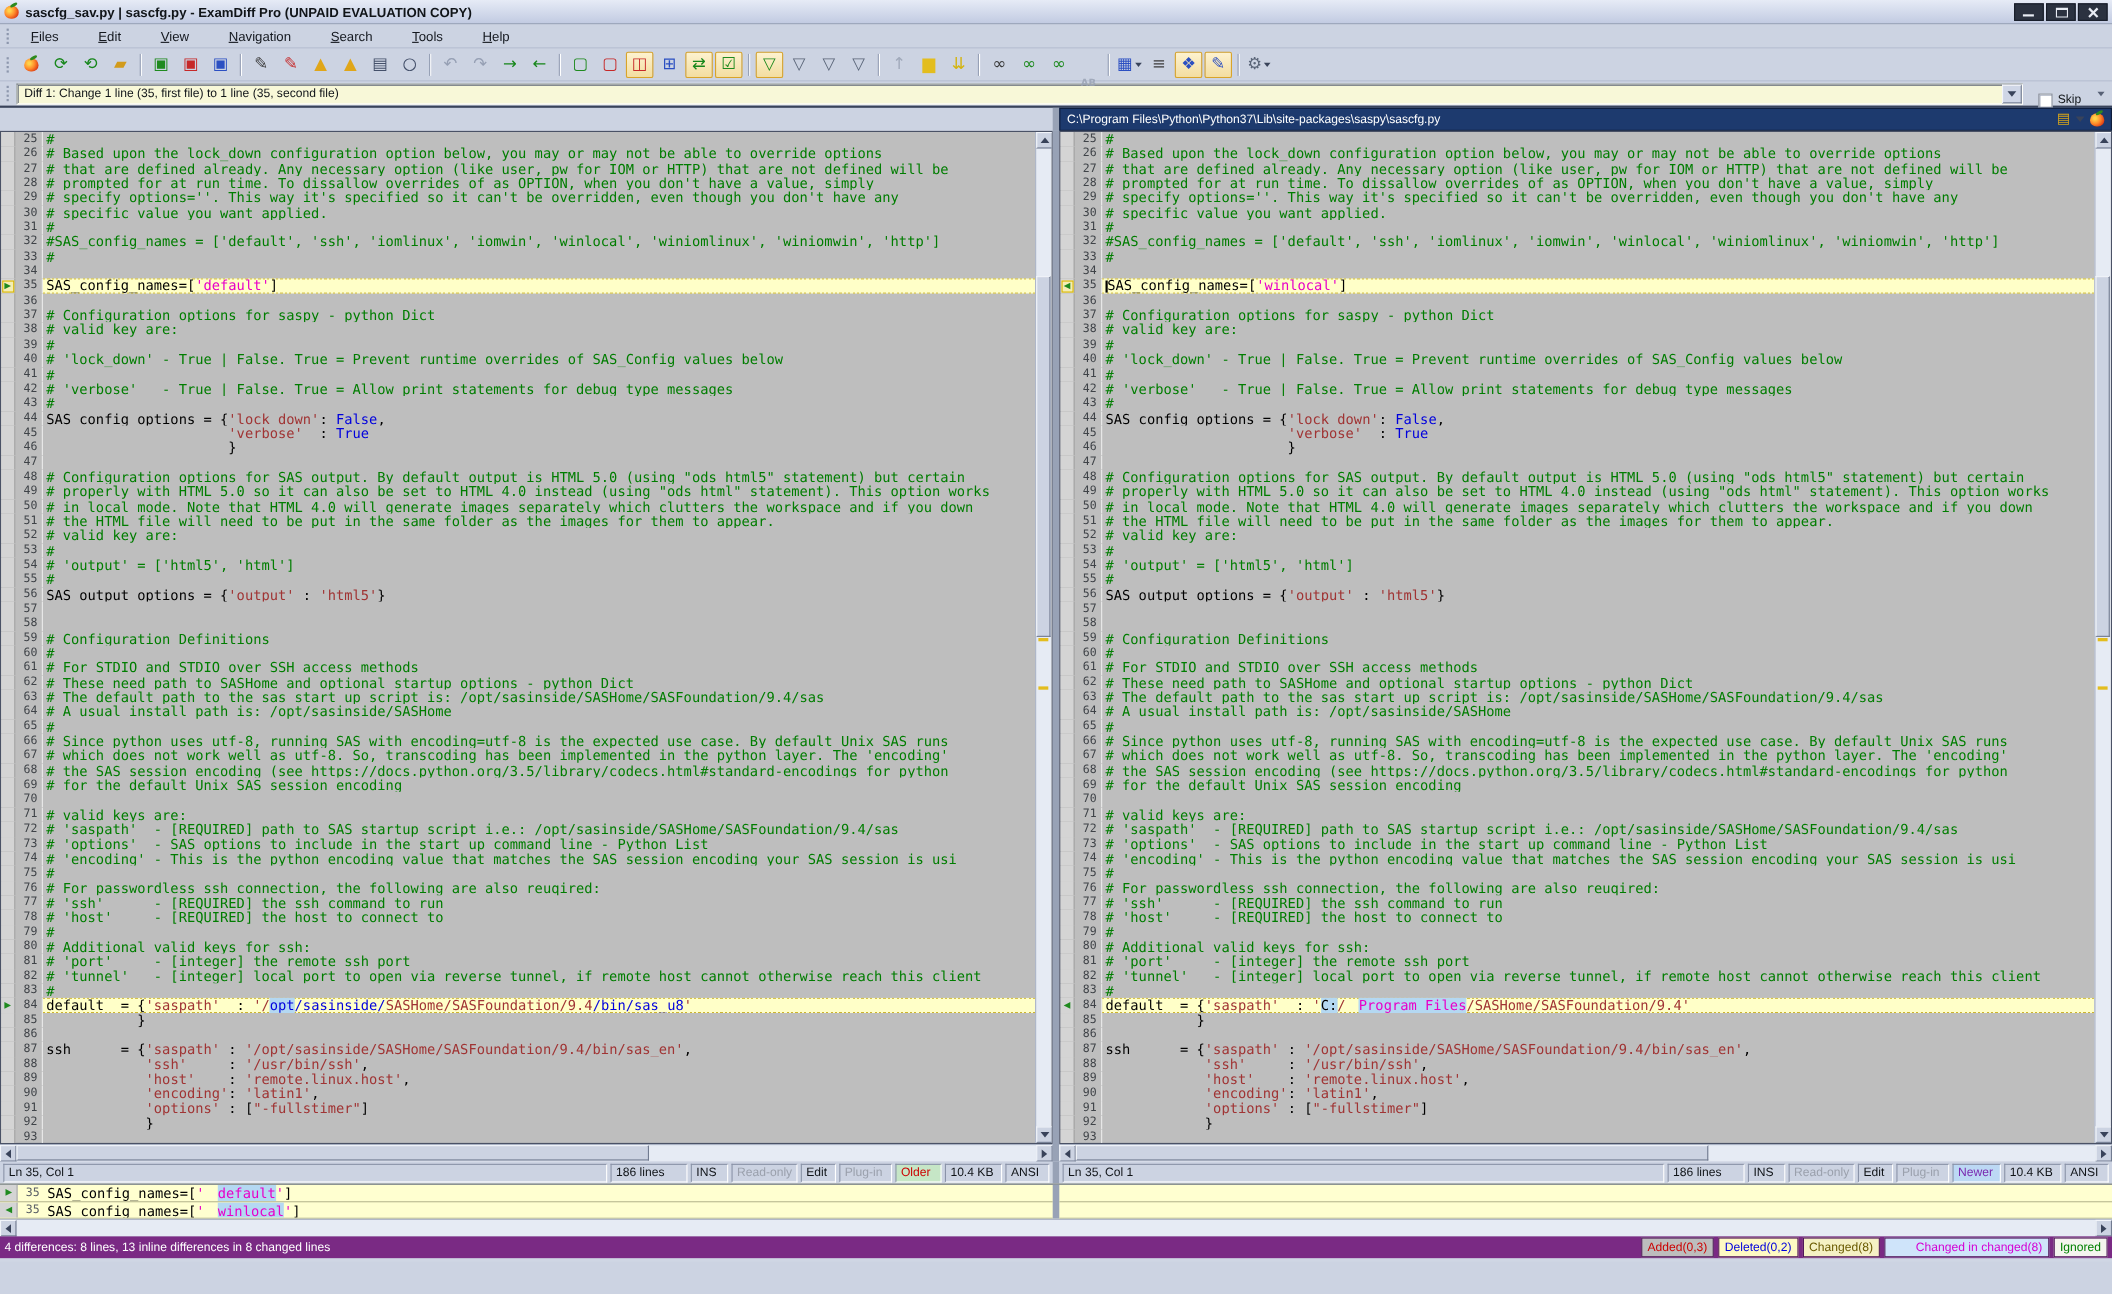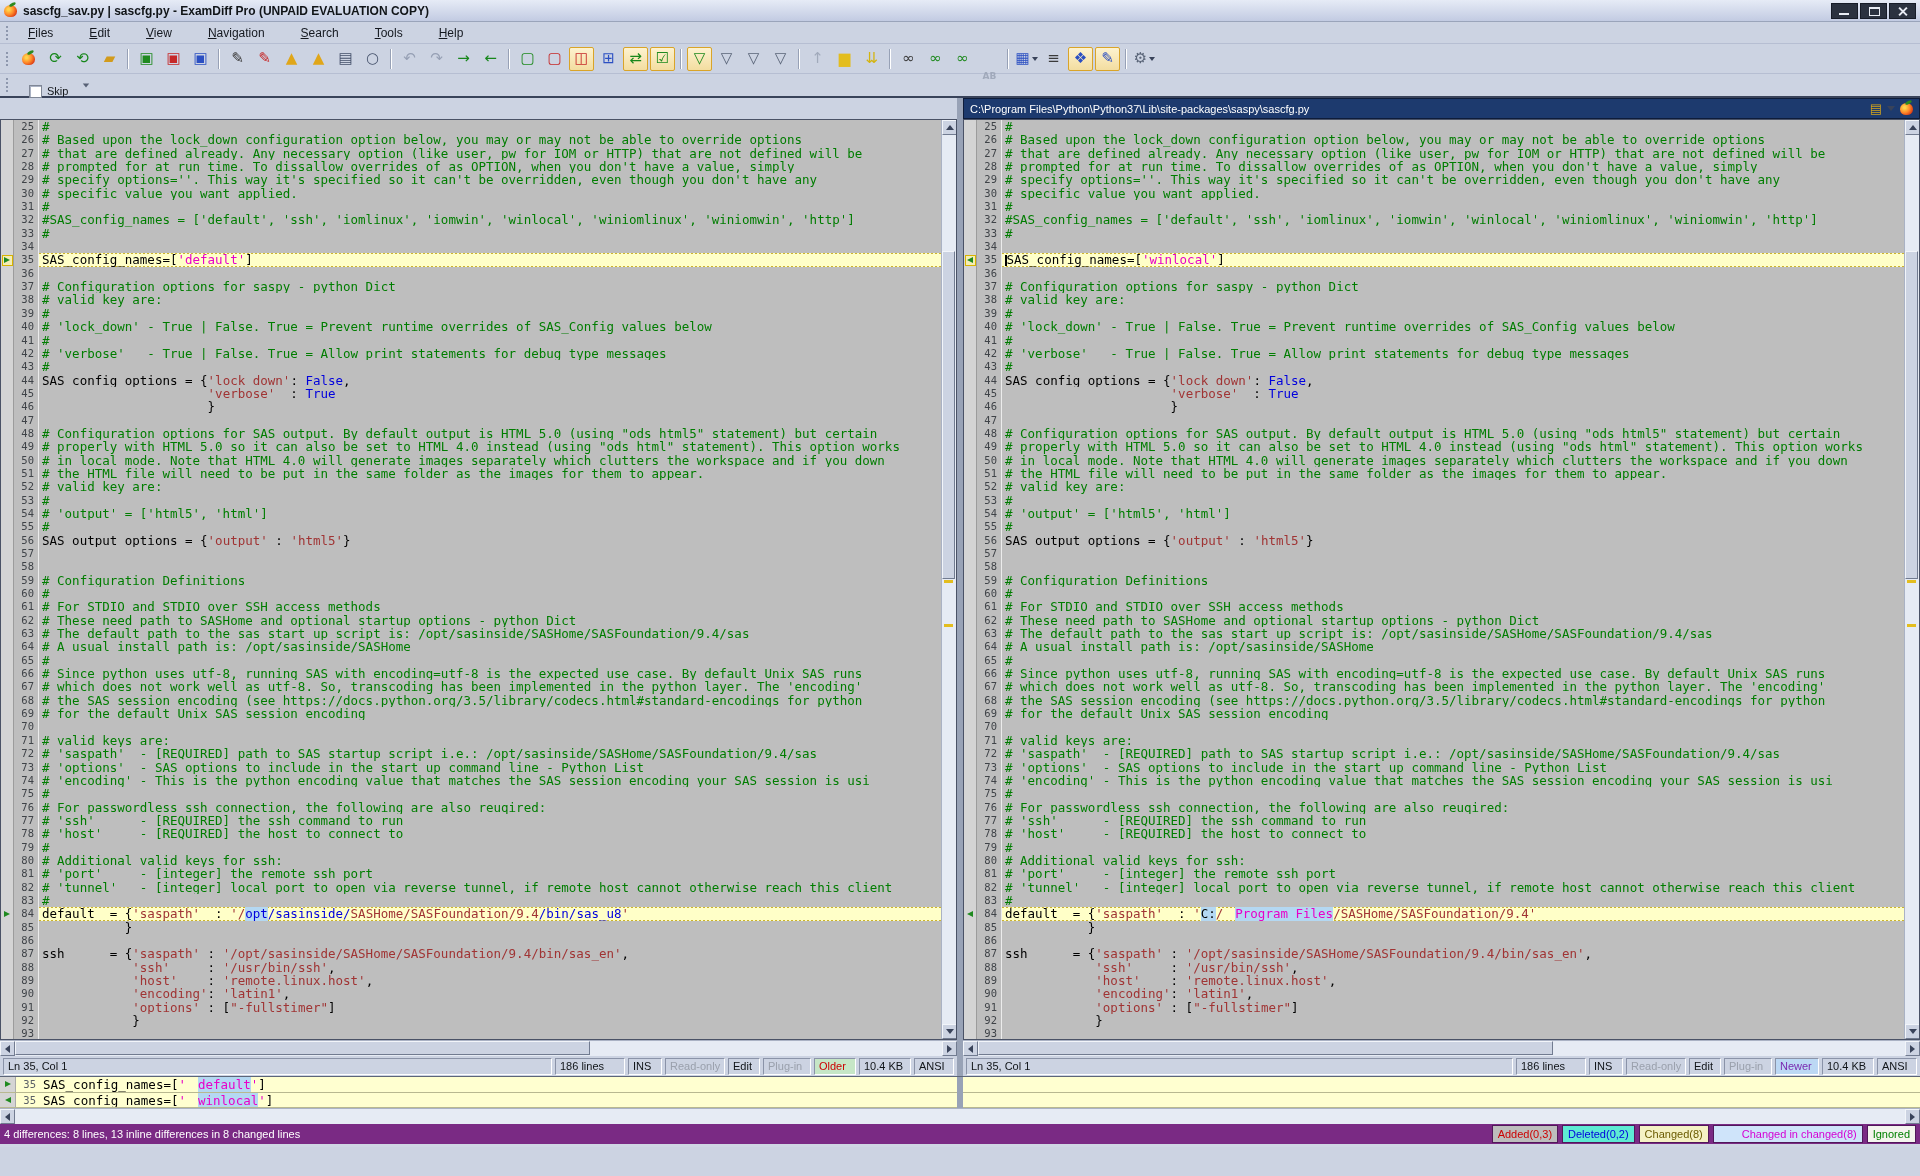--- a/index.html
+++ b/index.html
@@ -302,20 +302,26 @@
       </div>
       <div class="tsep"></div>
       <div class="tbtn">
         <span class="tg" style="color: rgb(90, 101, 120);">⚙</span>
         <i class="ddtri"></i>
       </div>
     </div>
 
   <div class="diffbar">
     <div class="grip"></div>
+    <div class="combo">
+      <div class="combo-text">Diff 1: Change 1 line (35, first file) to 1 line (35, second file)</div>
+      <div class="combo-btn">
+          <i class="tri-d"></i>
+        </div>
+    </div>
     <div class="skipwrap">
       <span class="cb"></span>
       <span class="skiplbl">Skip</span>
     </div>
     <i class="tri-d ovf"></i>
   </div>
 
   <div class="main">
     <div class="hdr inactive">
       <span class="hpath">C:\Program Files\Python\Python37\Lib\site-packages\saspy\sascfg_sav.py</span>
@@ -1162,21 +1168,21 @@
     <div class="sbtn">
         <i class="t-rt"></i>
       </div>
   </div>
 
 
   <div class="purplebar">
     <span class="summary">4 differences: 8 lines, 13 inline differences in 8 changed lines</span>
     <div class="badges" id="badges">
         <div class="badge" style="color: rgb(204, 0, 0); background: rgb(189, 189, 189);">Added(0,3)</div>
-        <div class="badge" style="color: rgb(0, 0, 221); background: #5eead4;">Deleted(0,2)</div>
+        <div class="badge" style="color: rgb(0, 0, 221); background: #fef9c3;">Deleted(0,2)</div>
         <div class="badge" style="color: rgb(106, 90, 0); background: rgb(245, 241, 196);">Changed(8)</div>
         <div class="badge" style="color: rgb(212, 0, 212); background: rgb(207, 228, 250); padding-left: 28px;">Changed in changed(8)</div>
         <div class="badge" style="color: rgb(0, 128, 0); background: rgb(244, 244, 238);">Ignored</div>
       </div>
   </div>
 
   <div class="bottomedge"></div>
 </div>
 
 </body></html>

